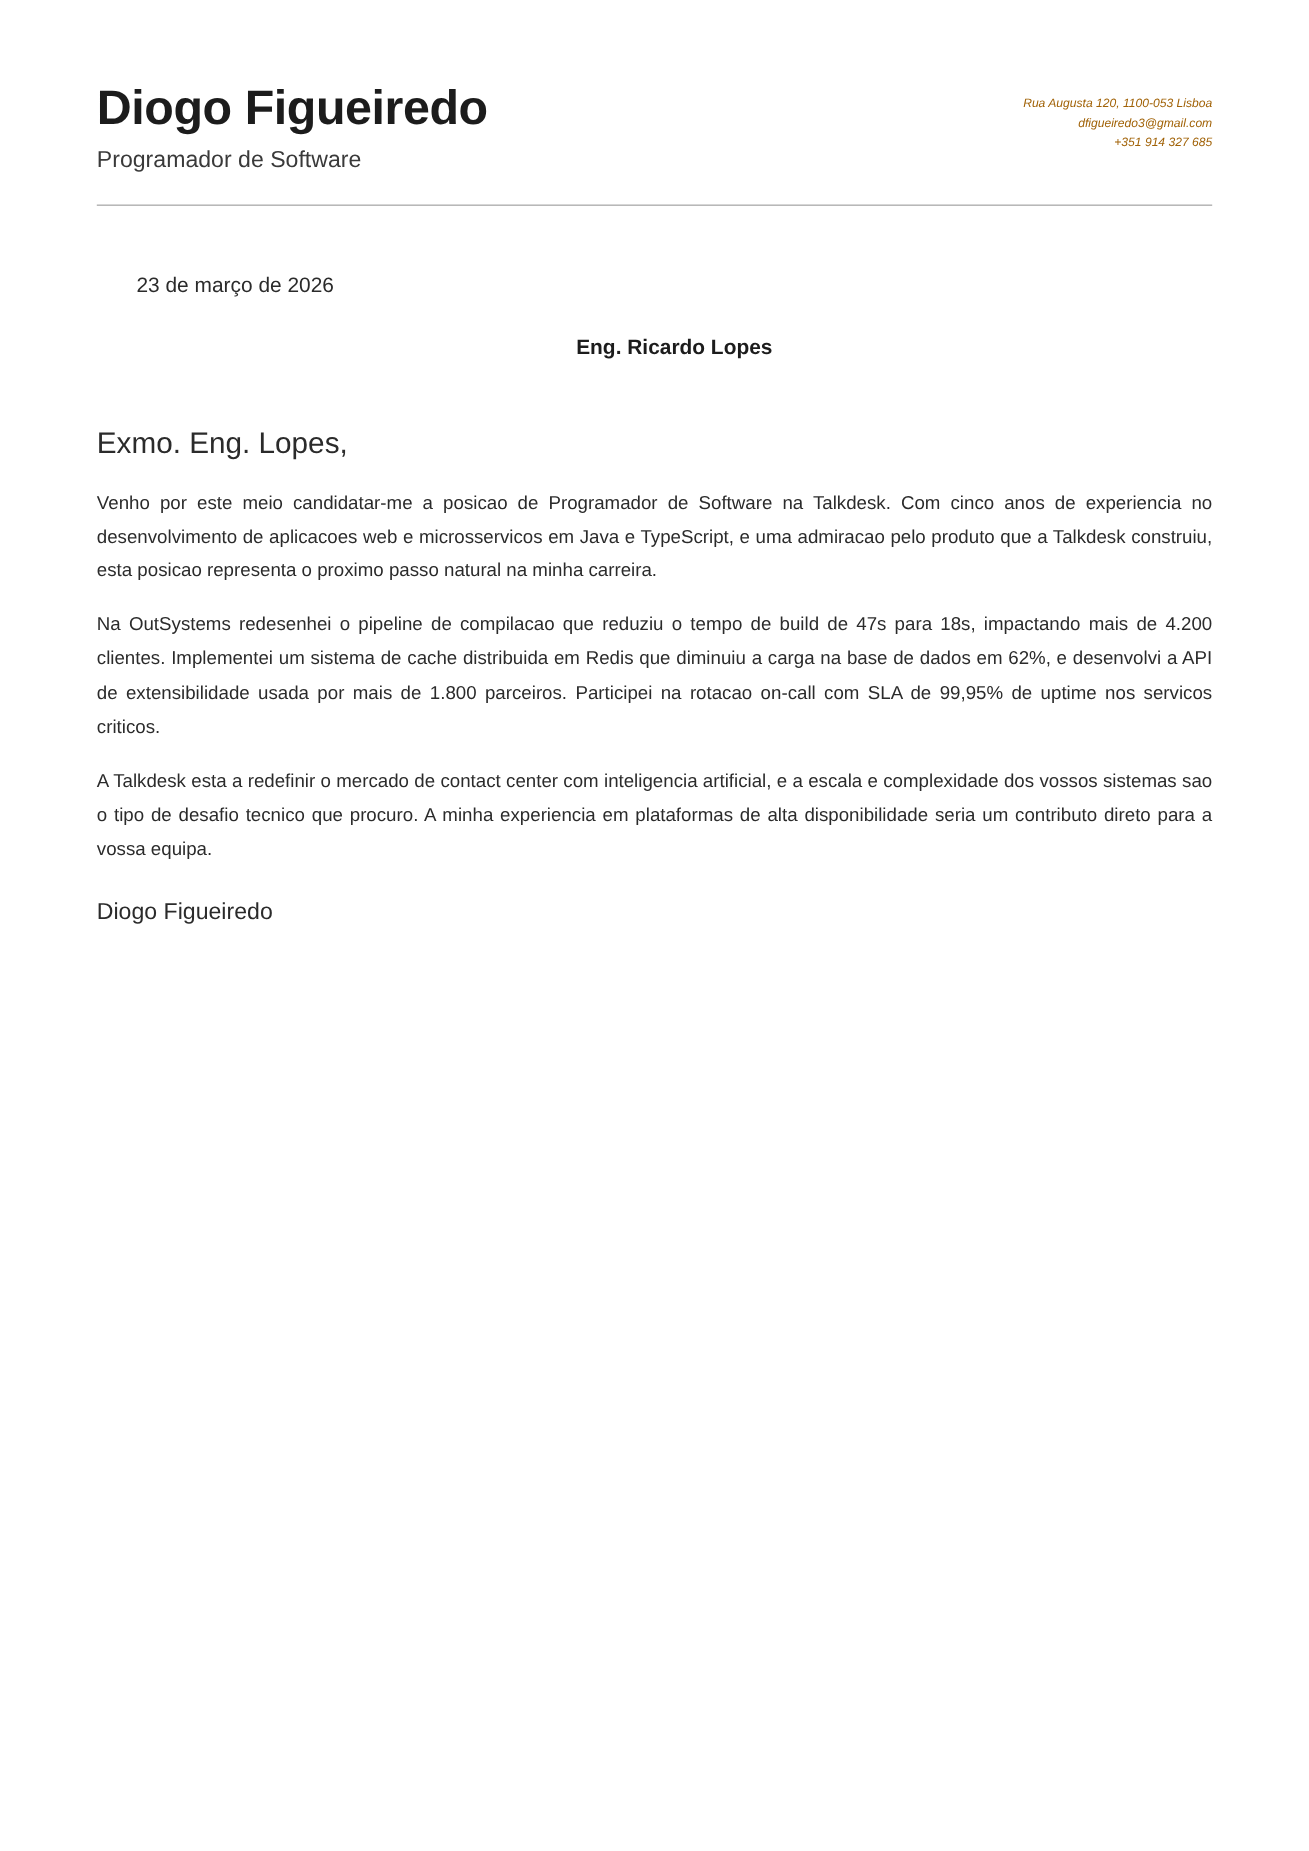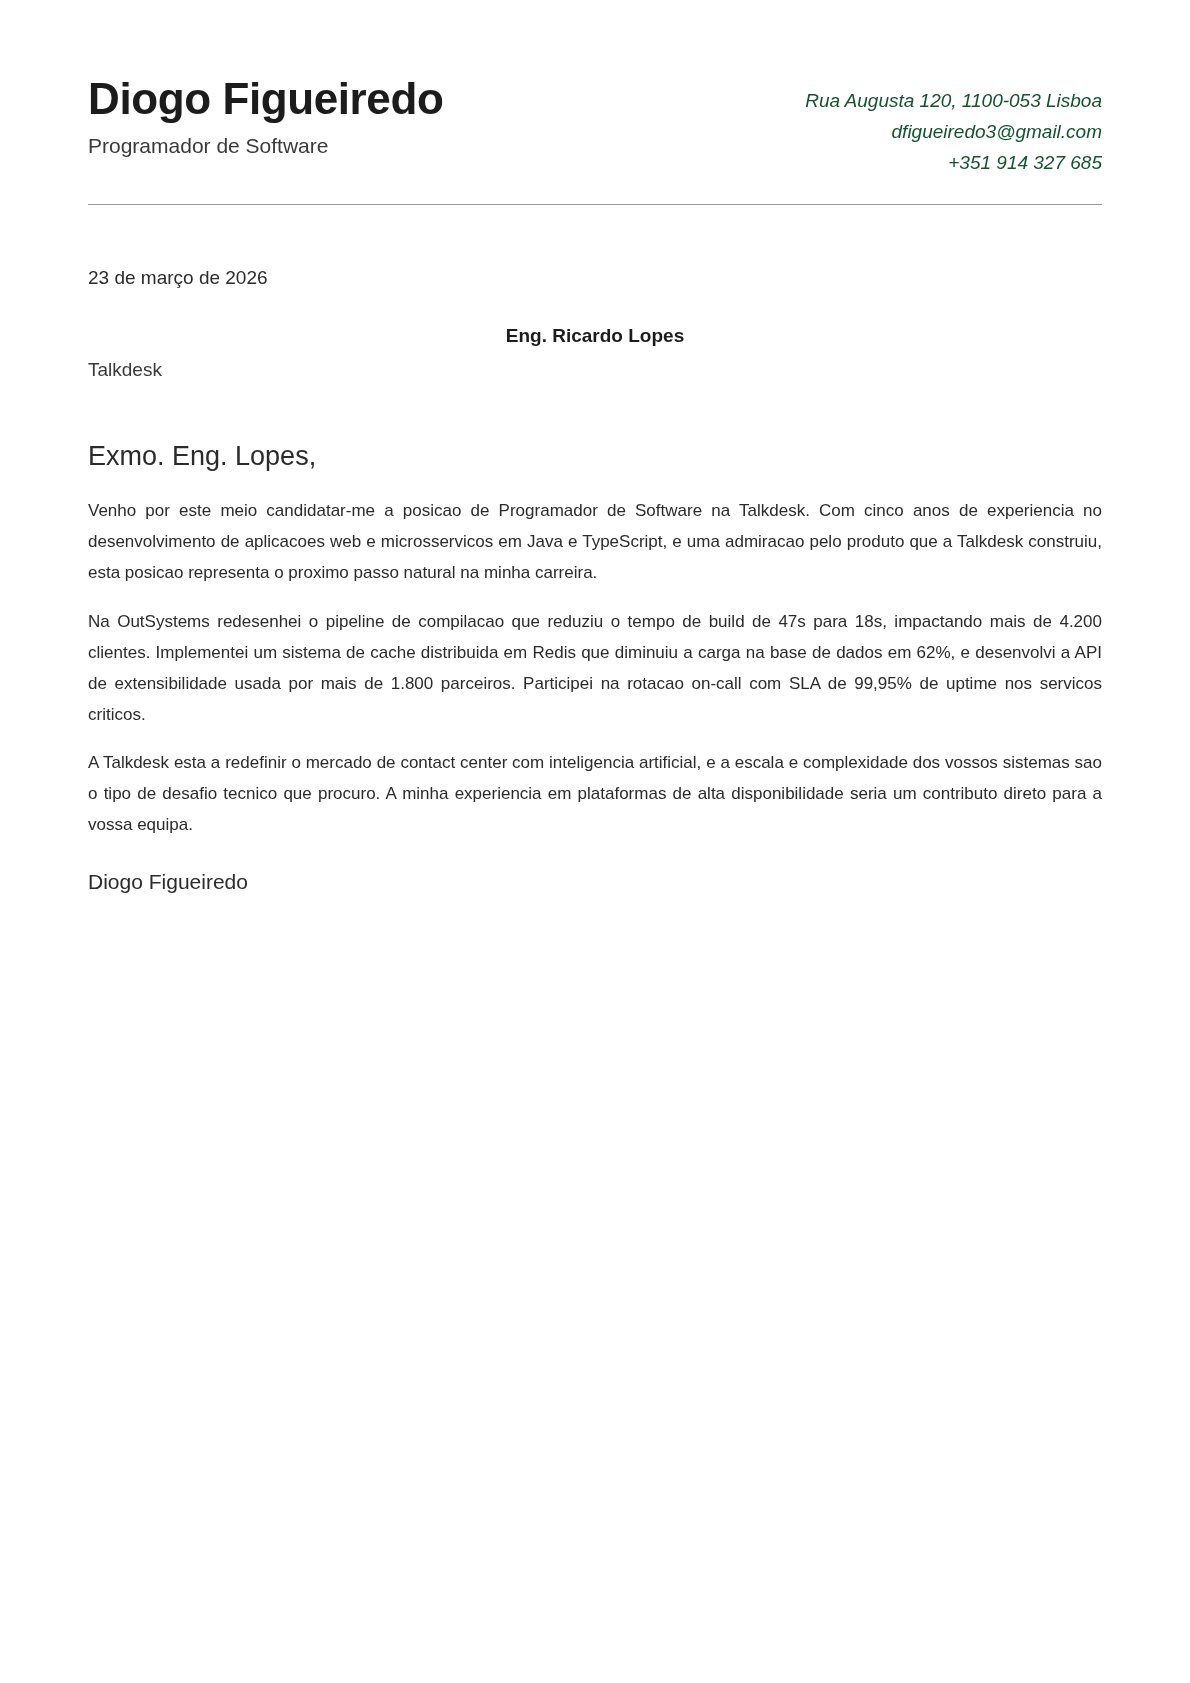--- a/index.html
+++ b/index.html
@@ -47,36 +47,37 @@
     font-size: 21px;
     font-weight: 400;
     line-height: 1.3;
     color: #3a3a3a;
     margin: 9px 0 0 0;
   }
   .contact-block {
     flex: 0 0 auto;
     text-align: right;
     padding-top: 14px;
-    font-size: 19px;
+    font-size: 11px;
     line-height: 1.62;
-    color: #14532d;
+    color: #a16207;
     white-space: nowrap;
   }
   .contact-line { display: block; }
 
   .header-rule {
     border: 0;
     border-top: 1.5px solid #9a9a9a;
     margin: 26px 0 0 0;
   }
 
   
   .letter-meta {
     margin-top: 60px;
+    margin-left: 36px;
   }
   .letter-date {
     font-size: 19px;
     line-height: 1.4;
     color: #2b2b2b;
     margin: 0;
   }
   .recipient {
     margin-top: 31px;
   }
@@ -145,21 +146,20 @@
     </address>
   </header>
 
   <hr class="header-rule">
 
   <section class="letter-meta">
     <p class="letter-date">23 de março de 2026</p>
 
     <div class="recipient">
       <p class="recipient-name">Eng. Ricardo Lopes</p>
-      <p class="recipient-company">Talkdesk</p>
     </div>
   </section>
 
   <section class="letter-body">
     <p class="salutation">Exmo. Eng. Lopes,</p>
 
     <p class="body-paragraph">Venho por este meio candidatar-me a posicao de Programador de Software na Talkdesk. Com cinco anos de experiencia no desenvolvimento de aplicacoes web e microsservicos em Java e TypeScript, e uma admiracao pelo produto que a Talkdesk construiu, esta posicao representa o proximo passo natural na minha carreira.</p>
 
     <p class="body-paragraph">Na OutSystems redesenhei o pipeline de compilacao que reduziu o tempo de build de 47s para 18s, impactando mais de 4.200 clientes. Implementei um sistema de cache distribuida em Redis que diminuiu a carga na base de dados em 62%, e desenvolvi a API de extensibilidade usada por mais de 1.800 parceiros. Participei na rotacao on-call com SLA de 99,95% de uptime nos servicos criticos.</p>
 

